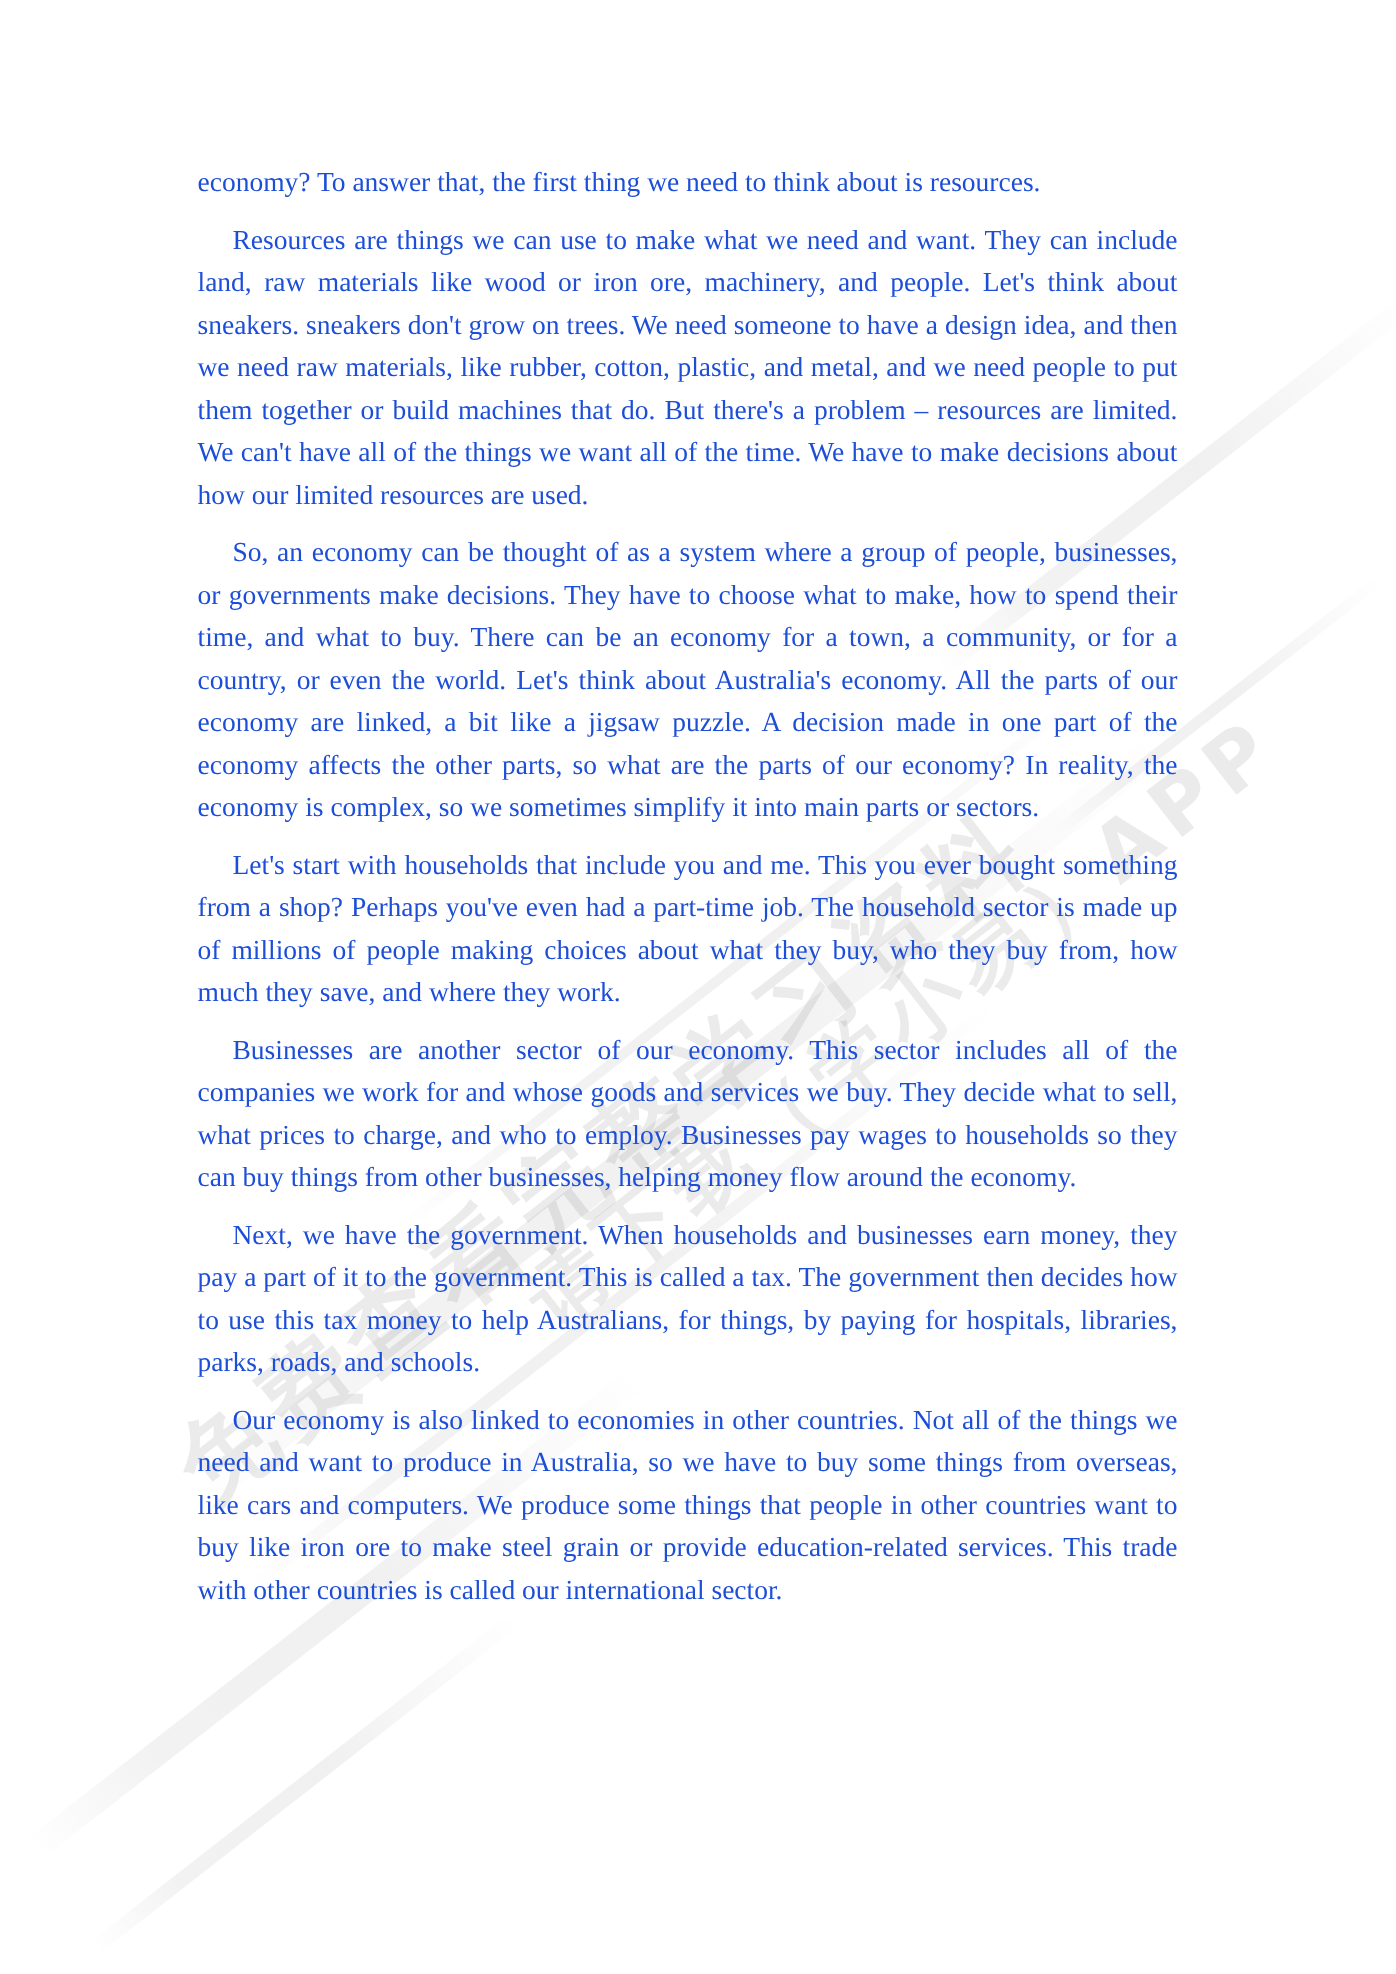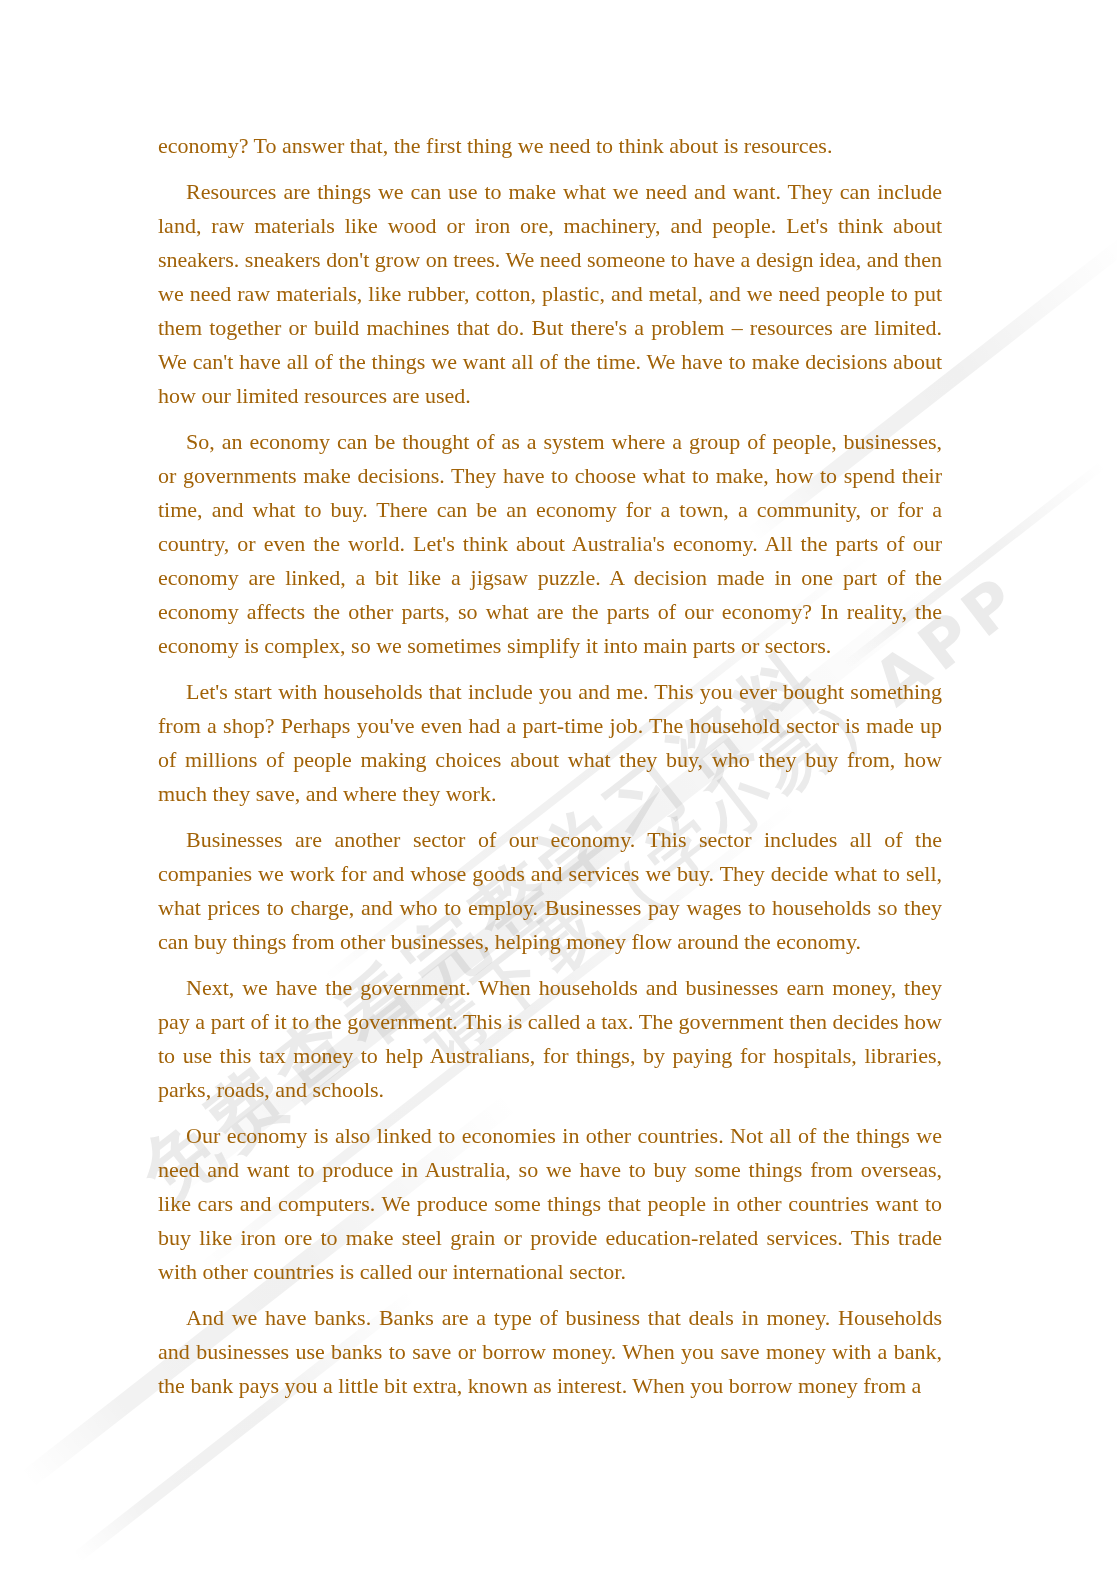--- a/index.html
+++ b/index.html
@@ -45,21 +45,21 @@
   .s4 { left: 120px; top: 1030px; width: 760px; height: 10px; }
   .s5 { left: -40px; top: 1280px; width: 620px; height: 20px; }
   .s6 { left: 30px;  top: 1420px; width: 430px; height: 12px; }
   .s7 { left: 250px; top: 760px;  width: 700px; height: 8px;  }
   
   .content {
     position: absolute;
     left: 158px; top: 129px;
     width: 784px;
     z-index: 1;
-    color: #a16207;
+    color: #1d4ed8;
     font-size: 22px;
     line-height: 34px;
     text-align: justify;
   }
   .content p {
     margin: 0 0 12px 0;
     text-indent: 28px;
   }
   .content p.no-indent { text-indent: 0; }
 </style>
@@ -81,16 +81,15 @@
   </div>
 
   <div class="content">
     <p class="no-indent">economy? To answer that, the first thing we need to think about is resources.</p>
     <p>Resources are things we can use to make what we need and want. They can include land, raw materials like wood or iron ore, machinery, and people. Let's think about sneakers. sneakers don't grow on trees. We need someone to have a design idea, and then we need raw materials, like rubber, cotton, plastic, and metal, and we need people to put them together or build machines that do. But there's a problem – resources are limited. We can't have all of the things we want all of the time. We have to make decisions about how our limited resources are used.</p>
     <p>So, an economy can be thought of as a system where a group of people, businesses, or governments make decisions. They have to choose what to make, how to spend their time, and what to buy. There can be an economy for a town, a community, or for a country, or even the world. Let's think about Australia's economy. All the parts of our economy are linked, a bit like a jigsaw puzzle. A decision made in one part of the economy affects the other parts, so what are the parts of our economy? In reality, the economy is complex, so we sometimes simplify it into main parts or sectors.</p>
     <p>Let's start with households that include you and me. This you ever bought something from a shop? Perhaps you've even had a part-time job. The household sector is made up of millions of people making choices about what they buy, who they buy from, how much they save, and where they work.</p>
     <p>Businesses are another sector of our economy. This sector includes all of the companies we work for and whose goods and services we buy. They decide what to sell, what prices to charge, and who to employ. Businesses pay wages to households so they can buy things from other businesses, helping money flow around the economy.</p>
     <p>Next, we have the government. When households and businesses earn money, they pay a part of it to the government. This is called a tax. The government then decides how to use this tax money to help Australians, for things, by paying for hospitals, libraries, parks, roads, and schools.</p>
     <p>Our economy is also linked to economies in other countries. Not all of the things we need and want to produce in Australia, so we have to buy some things from overseas, like cars and computers. We produce some things that people in other countries want to buy like iron ore to make steel grain or provide education-related services. This trade with other countries is called our international sector.</p>
-    <p>And we have banks. Banks are a type of business that deals in money. Households and businesses use banks to save or borrow money. When you save money with a bank, the bank pays you a little bit extra, known as interest. When you borrow money from a</p>
   </div>
 
 </div>
 
 </body></html>

